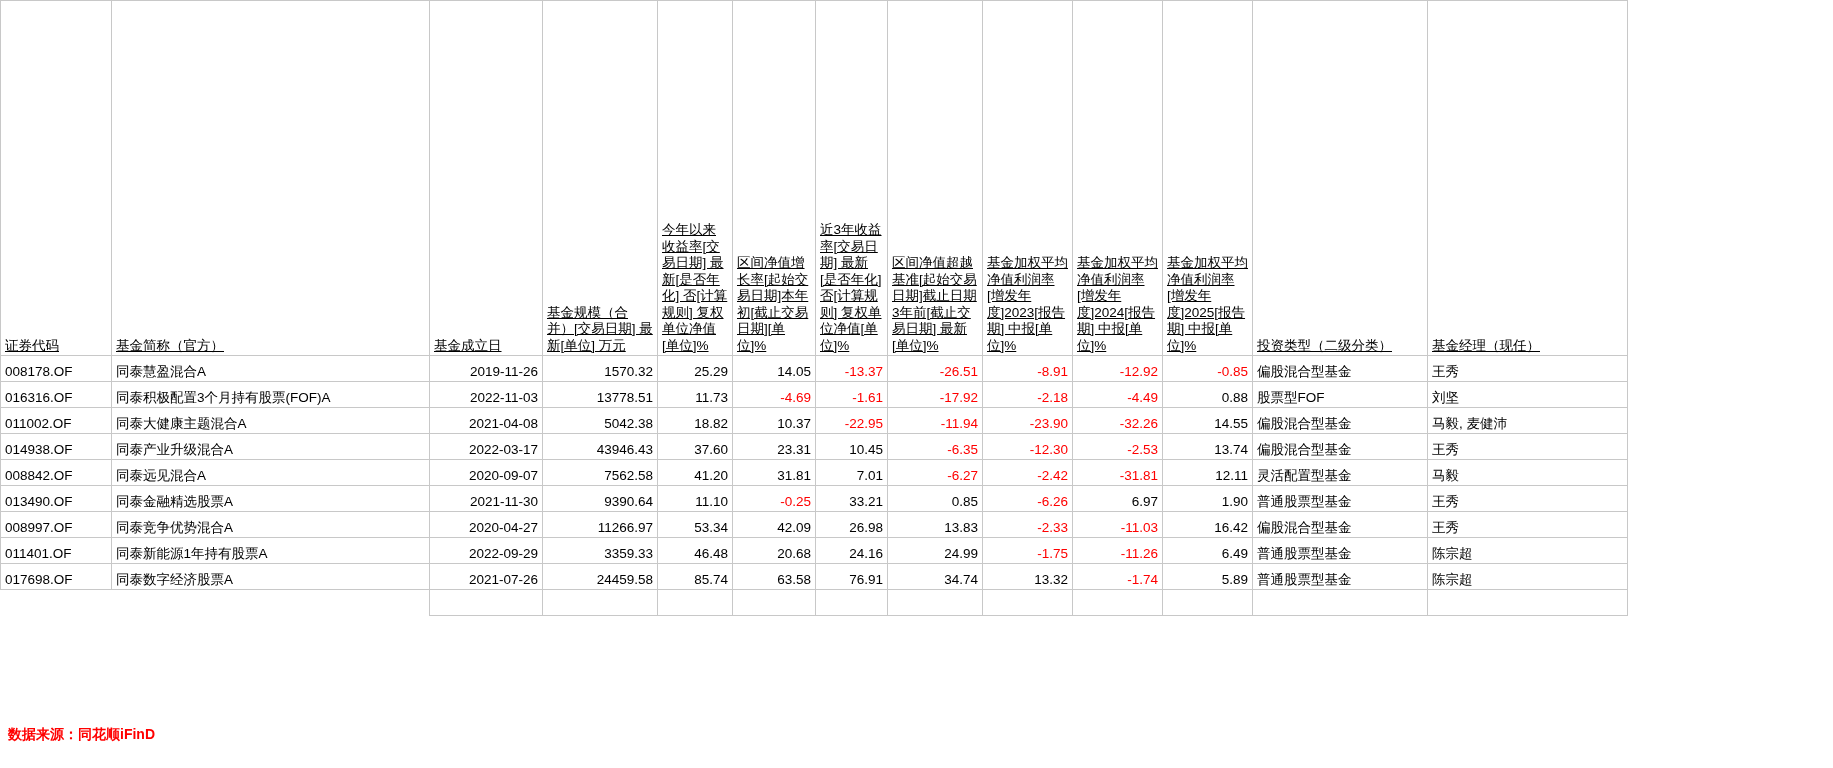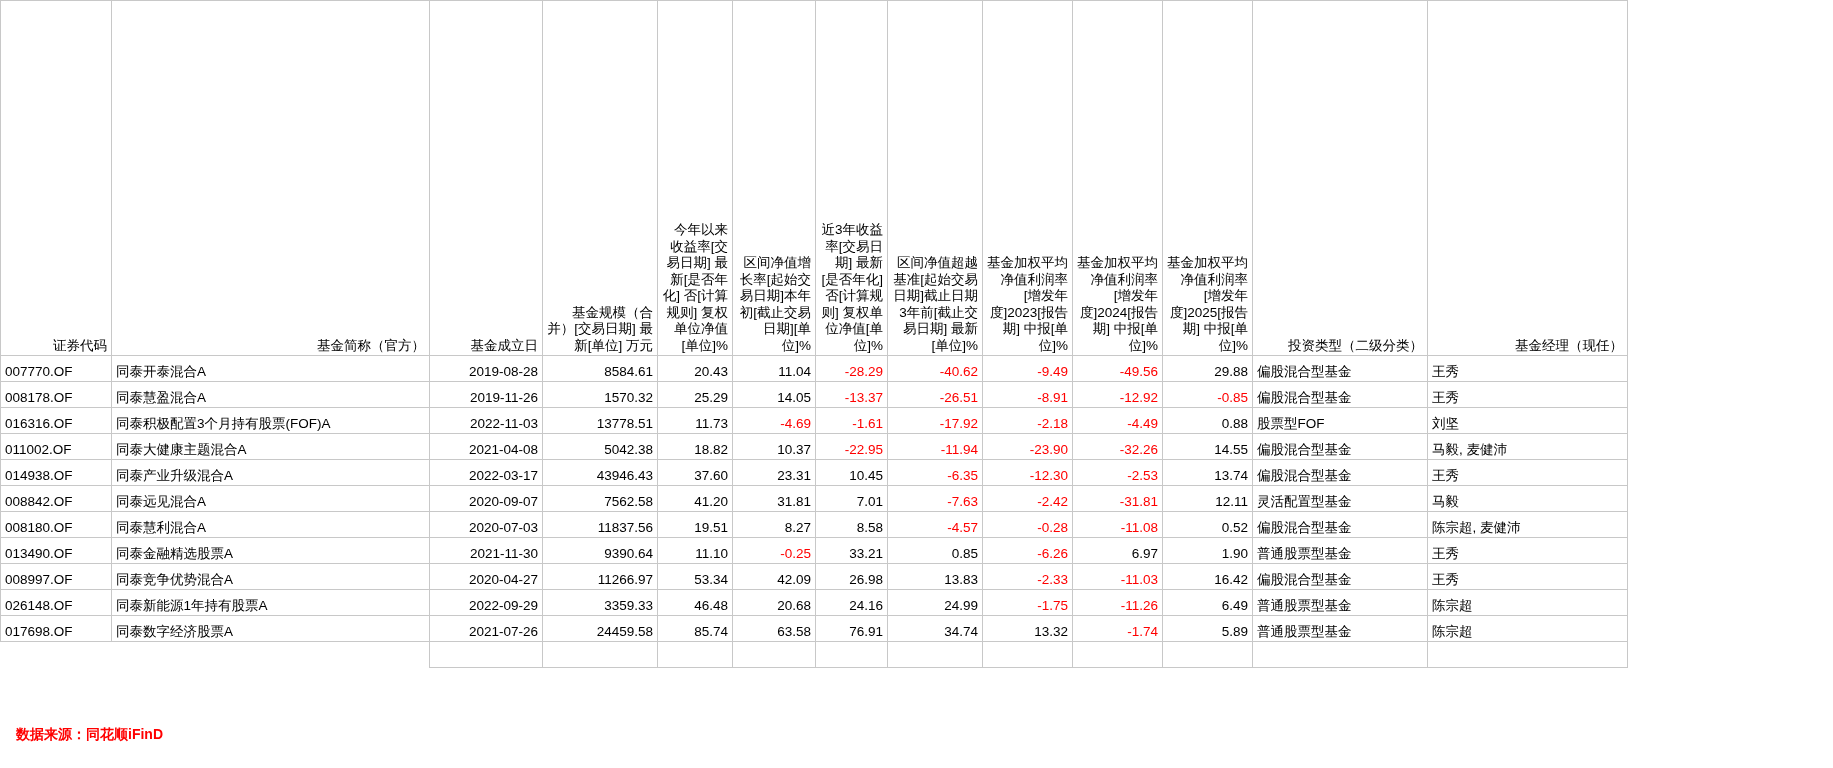--- a/index.html
+++ b/index.html
@@ -33,21 +33,21 @@
     white-space: normal;
     line-height: 1.22;
     overflow: hidden;
   }
   
   tr.header-row td {
     vertical-align: bottom;
     height: 352px;
     font-size: 13.5px;
   }
-  tr.header-row td.hdr-left { text-align: right; }
+  tr.header-row td.hdr-left { text-align: left; text-decoration: underline; }
 
   td.num { text-align: right; font-family: "Liberation Sans", sans-serif; }
   td.txt { text-align: left; }
   td.neg { color: #ff0000; }
   tr.data-row td { height: 23px; }
 
   
   col.c-code   { width: 111px; }
   col.c-name   { width: 318px; }
   col.c-date   { width: 113px; }
@@ -63,21 +63,21 @@
   col.c-mgr    { width: 200px; }
 
   .source {
     position: absolute;
     left: 0px;
     top: 726px;
     font-size: 14px;
     font-weight: bold;
     color: #ff0000;
     white-space: nowrap;
-    padding-left: 16px;
+    padding-left: 8px;
   }
   .trail-row td { height: 23px; border: 1px solid #c8c8c8; }
   .blank-left { border: none !important; }
 </style>
 </head>
 <body>
 
 <div id="sheet">
   <table class="grid">
     <colgroup>
@@ -107,35 +107,20 @@
         <td class="hdr-left">区间净值超越基准[起始交易日期]截止日期3年前[截止交易日期] 最新[单位]%</td>
         <td class="hdr-left">基金加权平均净值利润率[增发年度]2023[报告期] 中报[单位]%</td>
         <td class="hdr-left">基金加权平均净值利润率[增发年度]2024[报告期] 中报[单位]%</td>
         <td class="hdr-left">基金加权平均净值利润率[增发年度]2025[报告期] 中报[单位]%</td>
         <td class="hdr-left">投资类型（二级分类）</td>
         <td class="hdr-left">基金经理（现任）</td>
       </tr>
     </tbody>
     <tbody id="rows-body">
         <tr class="data-row">
-          <td class="txt">007770.OF</td>
-          <td class="txt">同泰开泰混合A</td>
-          <td class="num">2019-08-28</td>
-          <td class="num">8584.61</td>
-          <td class="num">20.43</td>
-          <td class="num">11.04</td>
-          <td class="num neg">-28.29</td>
-          <td class="num neg">-40.62</td>
-          <td class="num neg">-9.49</td>
-          <td class="num neg">-49.56</td>
-          <td class="num">29.88</td>
-          <td class="txt">偏股混合型基金</td>
-          <td class="txt">王秀</td>
-        </tr>
-        <tr class="data-row">
           <td class="txt">008178.OF</td>
           <td class="txt">同泰慧盈混合A</td>
           <td class="num">2019-11-26</td>
           <td class="num">1570.32</td>
           <td class="num">25.29</td>
           <td class="num">14.05</td>
           <td class="num neg">-13.37</td>
           <td class="num neg">-26.51</td>
           <td class="num neg">-8.91</td>
           <td class="num neg">-12.92</td>
@@ -189,41 +174,26 @@
           <td class="txt">王秀</td>
         </tr>
         <tr class="data-row">
           <td class="txt">008842.OF</td>
           <td class="txt">同泰远见混合A</td>
           <td class="num">2020-09-07</td>
           <td class="num">7562.58</td>
           <td class="num">41.20</td>
           <td class="num">31.81</td>
           <td class="num">7.01</td>
-          <td class="num neg">-7.63</td>
+          <td class="num neg">-6.27</td>
           <td class="num neg">-2.42</td>
           <td class="num neg">-31.81</td>
           <td class="num">12.11</td>
           <td class="txt">灵活配置型基金</td>
           <td class="txt">马毅</td>
-        </tr>
-        <tr class="data-row">
-          <td class="txt">008180.OF</td>
-          <td class="txt">同泰慧利混合A</td>
-          <td class="num">2020-07-03</td>
-          <td class="num">11837.56</td>
-          <td class="num">19.51</td>
-          <td class="num">8.27</td>
-          <td class="num">8.58</td>
-          <td class="num neg">-4.57</td>
-          <td class="num neg">-0.28</td>
-          <td class="num neg">-11.08</td>
-          <td class="num">0.52</td>
-          <td class="txt">偏股混合型基金</td>
-          <td class="txt">陈宗超, 麦健沛</td>
         </tr>
         <tr class="data-row">
           <td class="txt">013490.OF</td>
           <td class="txt">同泰金融精选股票A</td>
           <td class="num">2021-11-30</td>
           <td class="num">9390.64</td>
           <td class="num">11.10</td>
           <td class="num neg">-0.25</td>
           <td class="num">33.21</td>
           <td class="num">0.85</td>
@@ -242,21 +212,21 @@
           <td class="num">42.09</td>
           <td class="num">26.98</td>
           <td class="num">13.83</td>
           <td class="num neg">-2.33</td>
           <td class="num neg">-11.03</td>
           <td class="num">16.42</td>
           <td class="txt">偏股混合型基金</td>
           <td class="txt">王秀</td>
         </tr>
         <tr class="data-row">
-          <td class="txt">026148.OF</td>
+          <td class="txt">011401.OF</td>
           <td class="txt">同泰新能源1年持有股票A</td>
           <td class="num">2022-09-29</td>
           <td class="num">3359.33</td>
           <td class="num">46.48</td>
           <td class="num">20.68</td>
           <td class="num">24.16</td>
           <td class="num">24.99</td>
           <td class="num neg">-1.75</td>
           <td class="num neg">-11.26</td>
           <td class="num">6.49</td>

